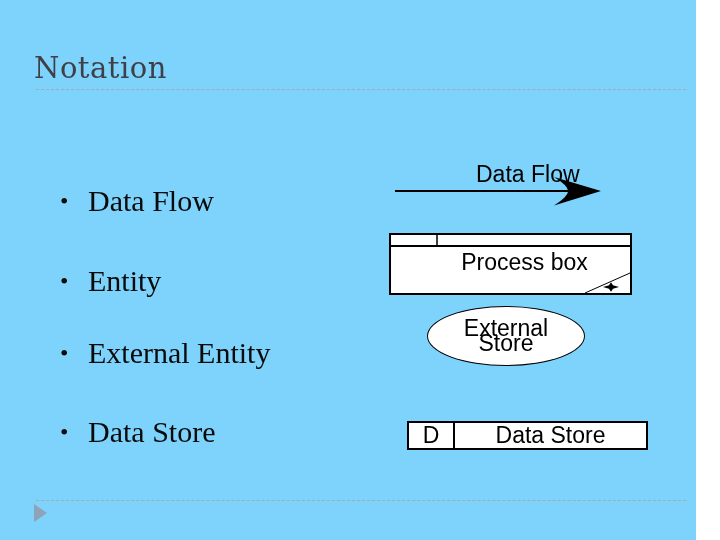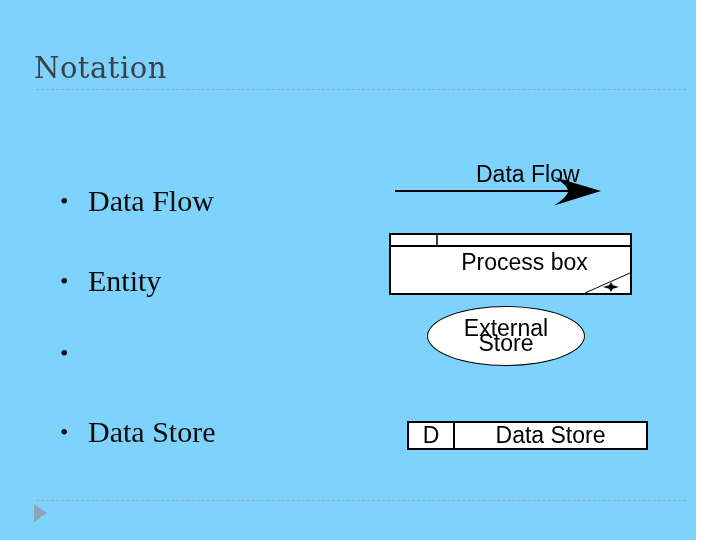--- a/index.html
+++ b/index.html
@@ -148,20 +148,21 @@
   <div class="bullet-item bi-1">
     <span class="bullet-marker">•</span>
     <span>Data Flow</span>
   </div>
   <div class="bullet-item bi-2">
     <span class="bullet-marker">•</span>
     <span>Entity</span>
   </div>
   <div class="bullet-item bi-3">
     <span class="bullet-marker">•</span>
+    <span>External Entity</span>
   </div>
   <div class="bullet-item bi-4">
     <span class="bullet-marker">•</span>
     <span>Data Store</span>
   </div>
 
   <div class="diagram-label dataflow-label">Data Flow</div>
   <svg class="dataflow-arrow" width="212" height="38" viewBox="0 0 212 38" xmlns="http://www.w3.org/2000/svg">
     <line x1="2" y1="19" x2="183" y2="19" stroke="#000" stroke-width="2"></line>
     <path d="M 208,19 L 161,5 Q 175,13.5 175,19 Q 175,24.5 161,33.5 Z" fill="#000"></path>

